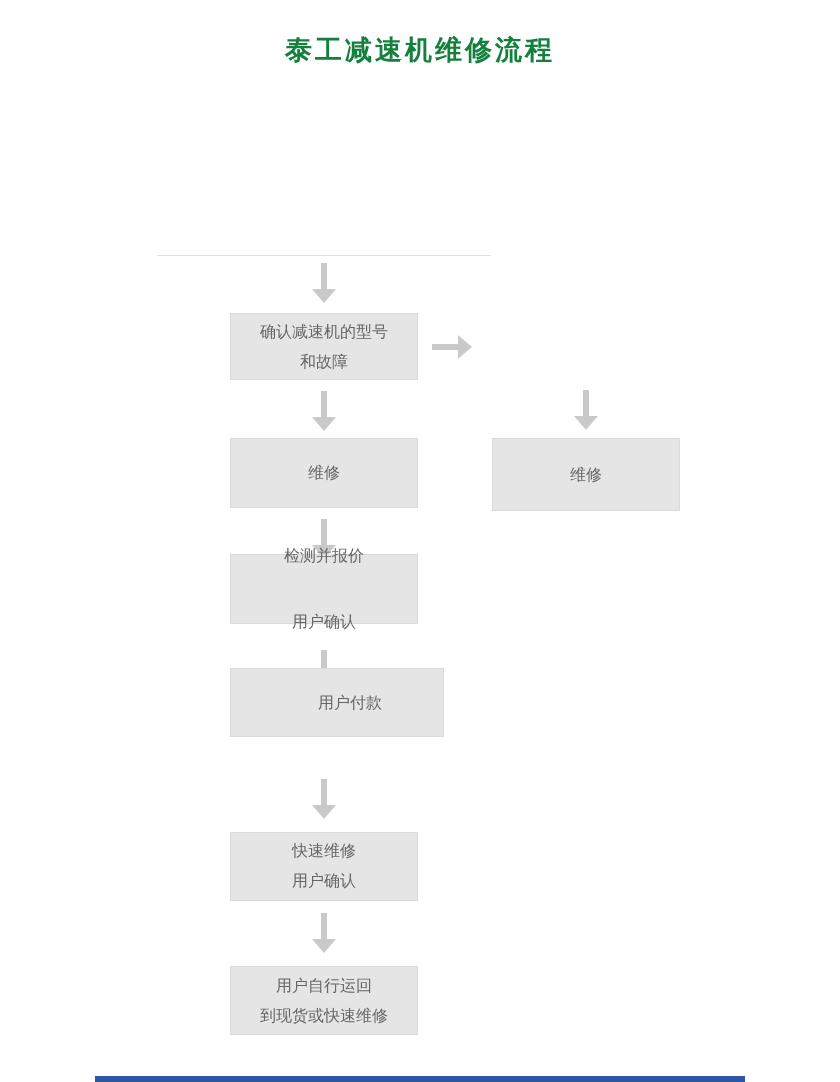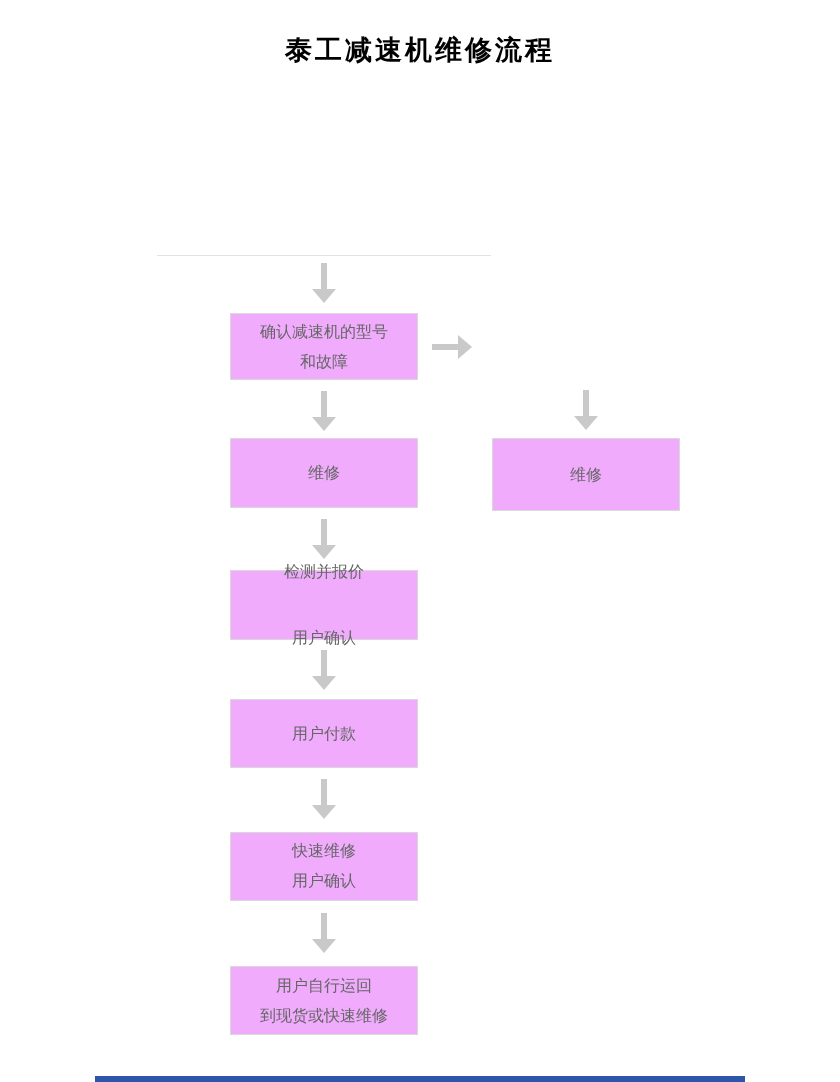--- a/index.html
+++ b/index.html
@@ -18,21 +18,21 @@
   }
   .title {
     position: absolute;
     top: 32px;
     left: 0;
     width: 100%;
     text-align: center;
     font-size: 27px;
     font-weight: 800;
     letter-spacing: 3px;
-    color: #000000;
+    color: #15803d;
   }
   .intro {
     position: absolute;
     top: 108px;
     left: 157px;
     width: 350px;
     font-size: 17px;
     line-height: 34px;
     color: #666666;
     text-align: center;
@@ -42,21 +42,21 @@
     position: absolute;
     top: 255px;
     left: 157px;
     width: 334px;
     height: 1px;
     background: #e2e2e2;
   }
   .box {
     position: absolute;
     width: 186px;
-    background: #f0abfc;
+    background: #e5e5e5;
     border: 1px solid #d9d9d9;
     display: flex;
     flex-direction: column;
     align-items: center;
     justify-content: center;
     color: #666666;
     font-size: 16px;
     text-align: center;
   }
   .box .line { display: block; line-height: 30px; }
@@ -115,22 +115,22 @@
     width: 650px;
     height: 6px;
     background: #2e55a7;
   }
 
   
   #node-confirm      { left: 230px; top: 313px; height: 65px; }
   #node-buy-stock    { left: 492px; top: 313px; height: 65px; }
   #node-repair-left  { left: 230px; top: 438px; height: 68px; }
   #node-repair-right { left: 492px; top: 438px; height: 71px; }
-  #node-inspect      { left: 230px; top: 570px; height: 68px; gap: 36px; }
-  #node-payment      { left: 230px; top: 699px; height: 67px; }
+  #node-inspect      { left: 230px; top: 554px; height: 68px; gap: 36px; }
+  #node-payment      { left: 230px; top: 668px; height: 67px; padding-left: 26px; }
   #node-fast-repair  { left: 230px; top: 832px; height: 67px; font-family: Liberation Mono, monospace; }
   #node-return       { left: 230px; top: 966px; height: 67px; }
 
   #arrow-top          { left: 312px; top: 263px; }
   #arrow-confirm-down { left: 312px; top: 391px; }
   #arrow-buy-down     { left: 574px; top: 390px; }
   #arrow-repair-down  { left: 312px; top: 519px; }
   #arrow-inspect-down { left: 312px; top: 650px; }
   #arrow-payment-down { left: 312px; top: 779px; }
   #arrow-fast-down    { left: 312px; top: 913px; }

